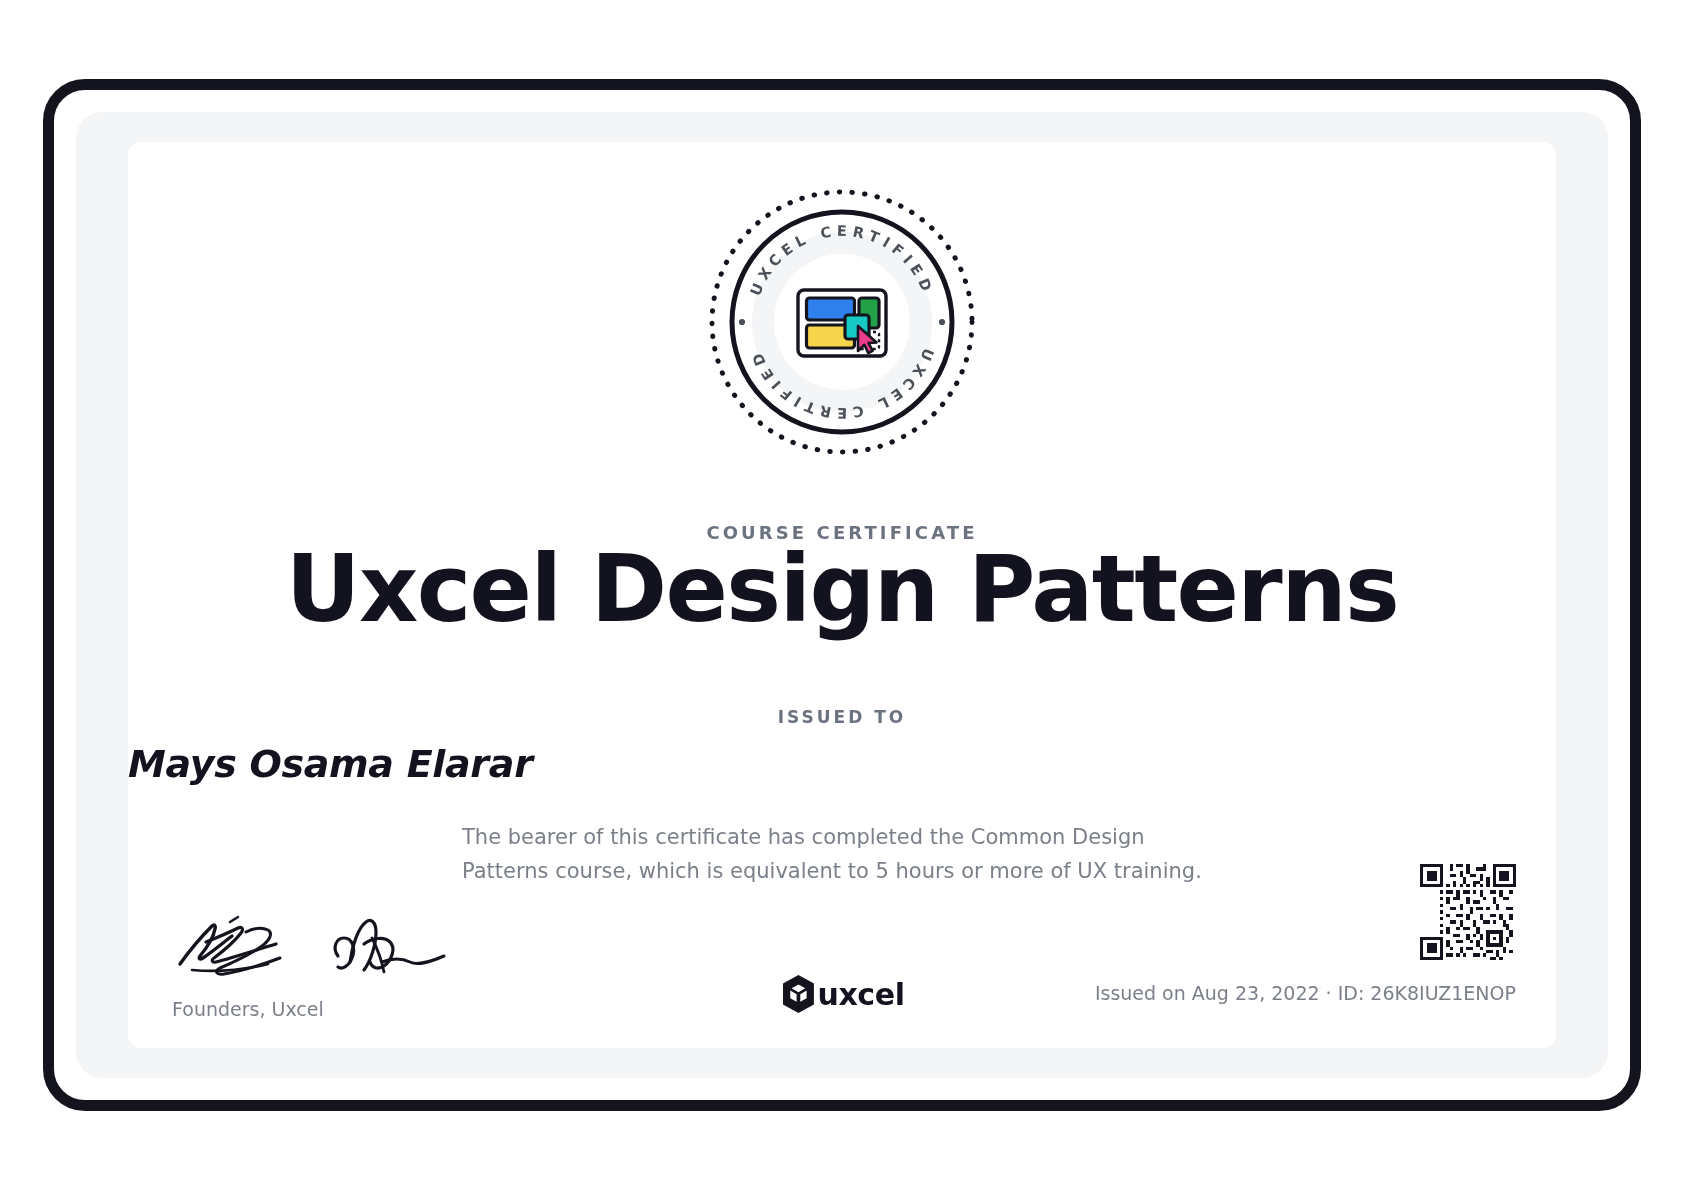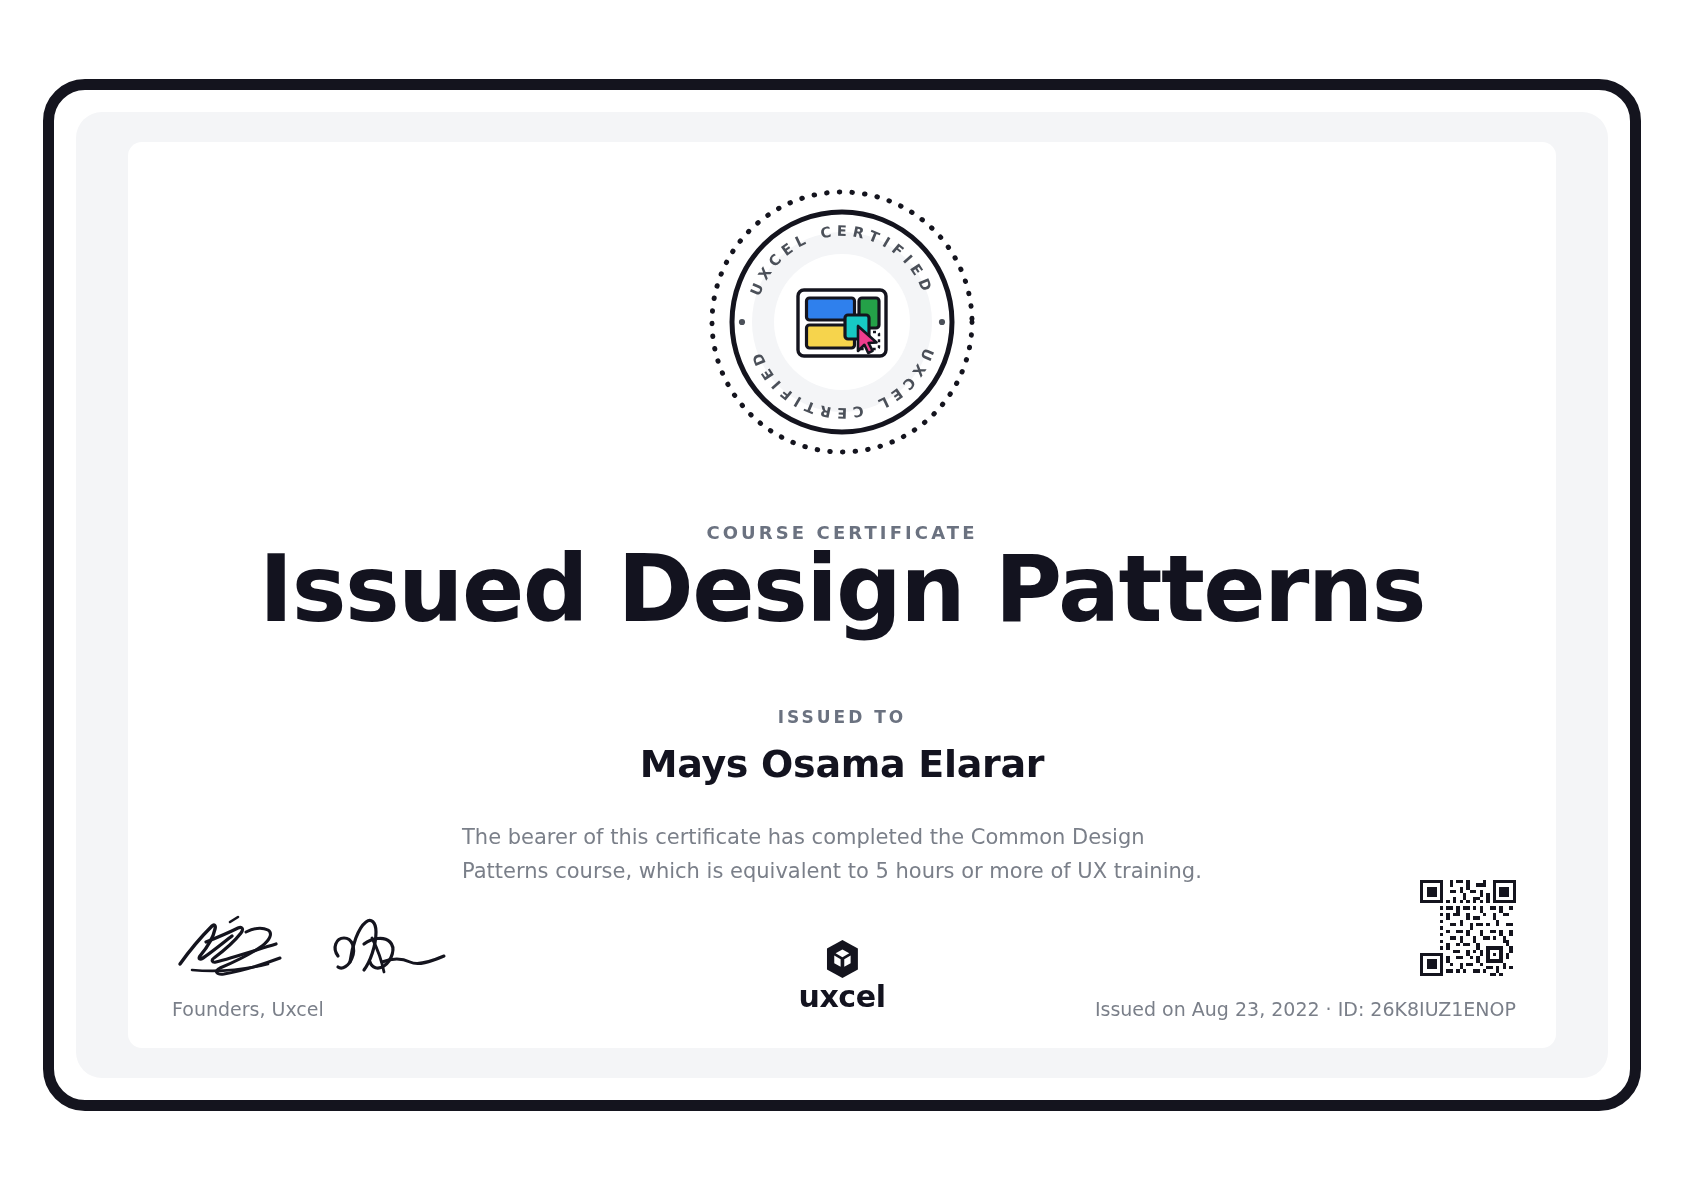--- a/index.html
+++ b/index.html
@@ -96,25 +96,26 @@
     font-size: 17px;
     font-weight: 600;
     letter-spacing: 3px;
     color: #6b7280;
     text-transform: uppercase;
   }
   .recipient {
     position: absolute;
     top: 600px;
     left: 0; right: 0;
-    text-align: center;
+    text-align: left;
     font-size: 38px;
     font-weight: 700;
     color: #13131f;
     letter-spacing: -0.3px;
+    font-style: italic;
   }
   .blurb {
     position: absolute;
     top: 678px;
     left: 50%;
     transform: translateX(-50%);
     width: 760px;
     text-align: left;
     font-size: 21px;
     line-height: 1.62;
@@ -142,33 +143,32 @@
     font-size: 19px;
     color: #7a7f89;
   }
   .brand {
     position: absolute;
     left: 50%;
     transform: translateX(-50%);
     bottom: 6px;
     display: flex;
     align-items: center;
-    flex-direction: column;
   }
   .brand-mark { display: block; width: 38px; height: 40px; }
   .brand-word {
     font-size: 30px;
     font-weight: 700;
     color: #13131f;
     letter-spacing: -0.4px;
   }
   .meta-block {
     position: absolute;
     right: 0;
-    bottom: 0;
+    bottom: 16px;
     text-align: right;
   }
   .qr { display: block; margin-left: auto; margin-bottom: 22px; }
   .meta-line {
     font-size: 19px;
     color: #7a7f89;
     white-space: nowrap;
   }
 </style>
 </head>
@@ -218,21 +218,21 @@
               <rect x="153" y="146" width="20" height="17" rx="2" fill="#ffffff" stroke="#14141e" stroke-width="2.4" stroke-dasharray="3 3"></rect>
 
               <rect x="139" y="129" width="24" height="24" rx="3" fill="#17c9c4" stroke="#14141e" stroke-width="3.2"></rect>
 
               <path d="M 152 140 L 152 165 L 158.4 158.8 L 162.2 167 L 166.6 164.8 L 162.6 157 L 170.6 156.4 Z" fill="#ef3d8e" stroke="#14141e" stroke-width="2.6" stroke-linejoin="round"></path>
             </g>
           </svg>
         </div>
 
         <div class="eyebrow">COURSE CERTIFICATE</div>
-        <div class="title">Issued Design Patterns</div>
+        <div class="title">Uxcel Design Patterns</div>
 
         <div class="issued-label">ISSUED TO</div>
         <div class="recipient">Mays Osama Elarar</div>
 
         <div class="blurb">
           <span>The bearer of this certificate has completed the Common Design Patterns</span>
           <span>course, which is equivalent to 5 hours or more of UX training.</span>
         </div>
 
         <div class="footer">

